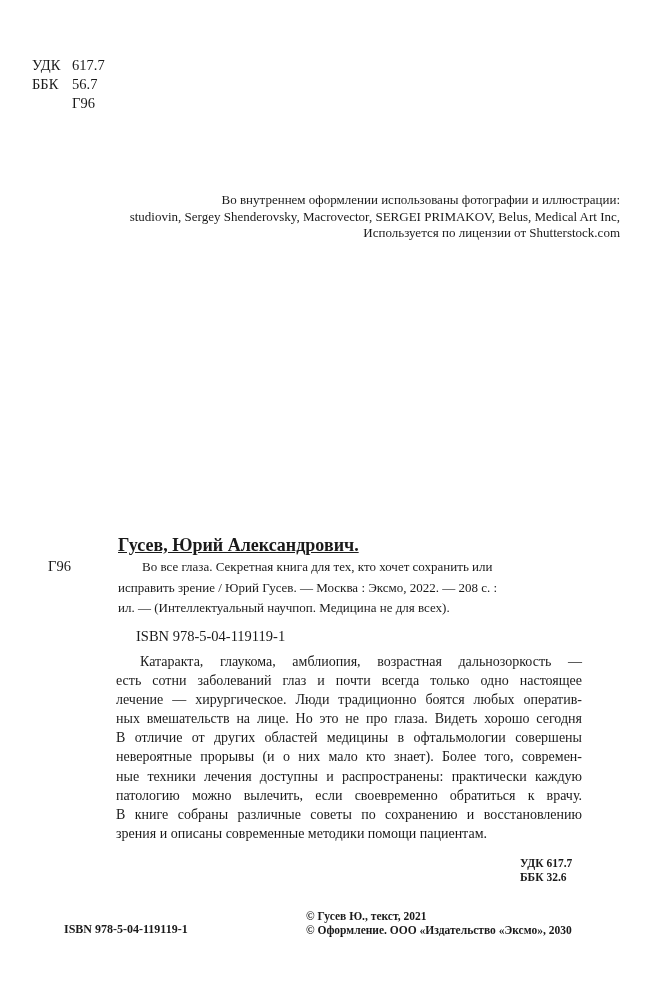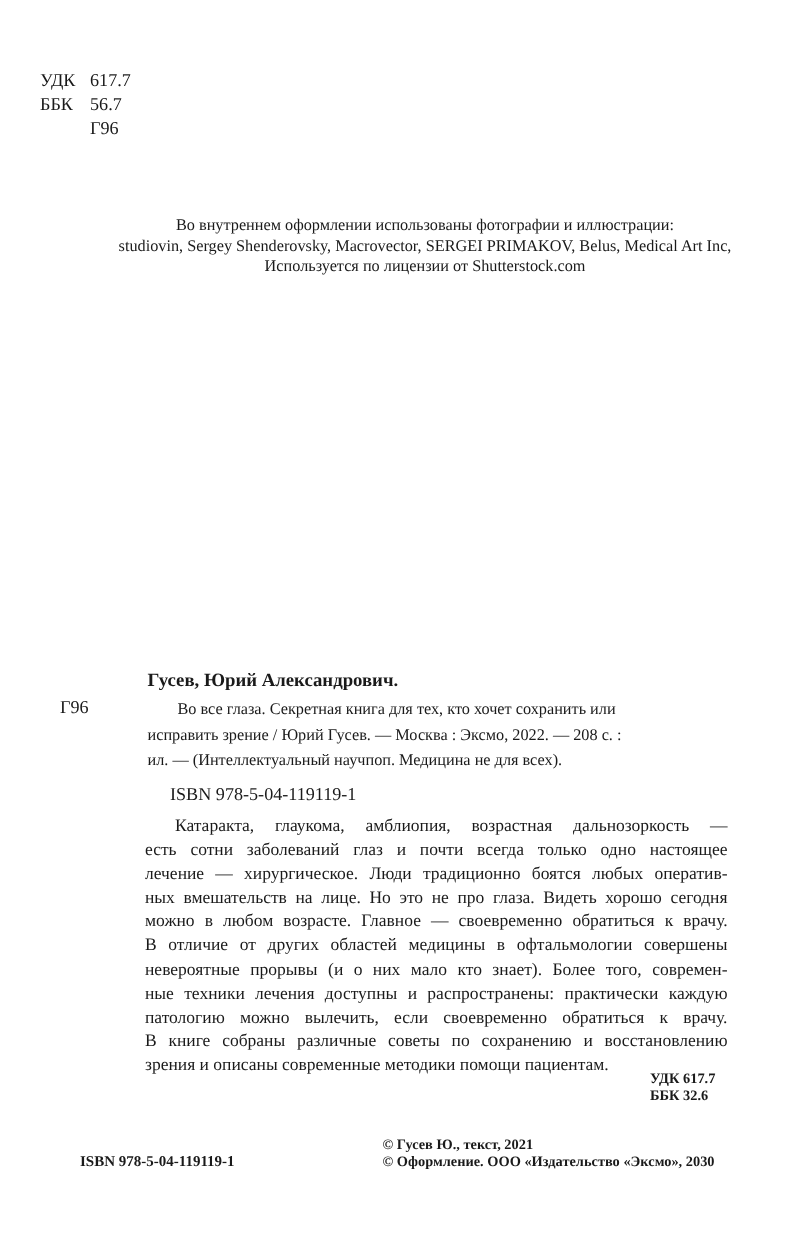--- a/index.html
+++ b/index.html
@@ -25,35 +25,36 @@
       line-height: 19px;
     }
     .class-row { display: flex; white-space: nowrap; }
     .class-key { width: 40px; display: inline-block; }
     .class-val { display: inline-block; }
 
     
     .credits {
       left: 60px;
       width: 560px;
-      top: 172px;
-      text-align: center;
+      top: 192px;
+      text-align: right;
       font-size: 13px;
       line-height: 16.5px;
       white-space: nowrap;
     }
 
     
     .author {
       left: 118px;
       top: 536px;
-      font-size: 15px;
+      font-size: 18px;
       font-weight: bold;
       line-height: 18px;
       white-space: nowrap;
+      text-decoration: underline;
     }
     .code-left {
       left: 48px;
       top: 557px;
       font-size: 14.5px;
       line-height: 18px;
     }
     .bib-text {
       left: 118px;
       width: 470px;
@@ -148,21 +149,20 @@
   <span class="bib-line">исправить зрение / Юрий Гусев. — Москва : Эксмо, 2022. — 208 с. :</span>
   <span class="bib-line">ил. — (Интеллектуальный научпоп. Медицина не для всех).</span>
 </div>
 <div class="abs isbn-inline">ISBN 978-5-04-119119-1</div>
 
 <div class="abs annotation">
   <span class="ann-line first">Катаракта, глаукома, амблиопия, возрастная дальнозоркость —</span>
   <span class="ann-line">есть сотни заболеваний глаз и почти всегда только одно настоящее</span>
   <span class="ann-line">лечение — хирургическое. Люди традиционно боятся любых оператив-</span>
   <span class="ann-line">ных вмешательств на лице. Но это не про глаза. Видеть хорошо сегодня</span>
-  <span class="ann-line">можно в любом возрасте. Главное — своевременно обратиться к врачу.</span>
   <span class="ann-line">В отличие от других областей медицины в офтальмологии совершены</span>
   <span class="ann-line">невероятные прорывы (и о них мало кто знает). Более того, современ-</span>
   <span class="ann-line">ные техники лечения доступны и распространены: практически каждую</span>
   <span class="ann-line">патологию можно вылечить, если своевременно обратиться к врачу.</span>
   <span class="ann-line">В книге собраны различные советы по сохранению и восстановлению</span>
   <span class="ann-line last">зрения и описаны современные методики помощи пациентам.</span>
 </div>
 
 <div class="abs class-bottom">
   <div>УДК 617.7</div>

